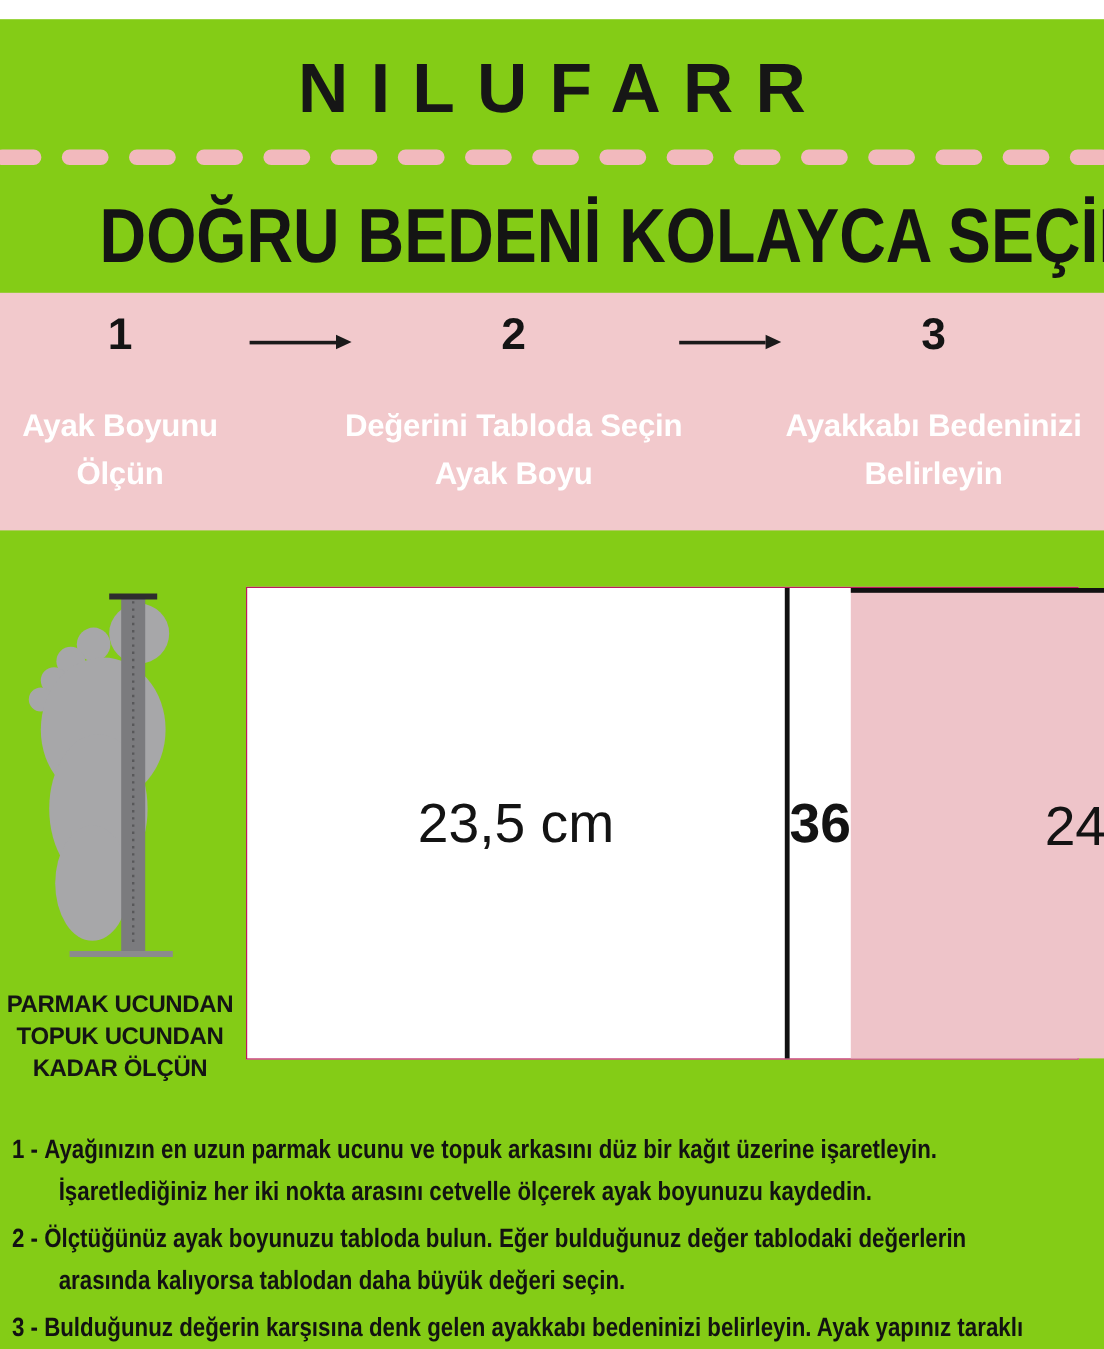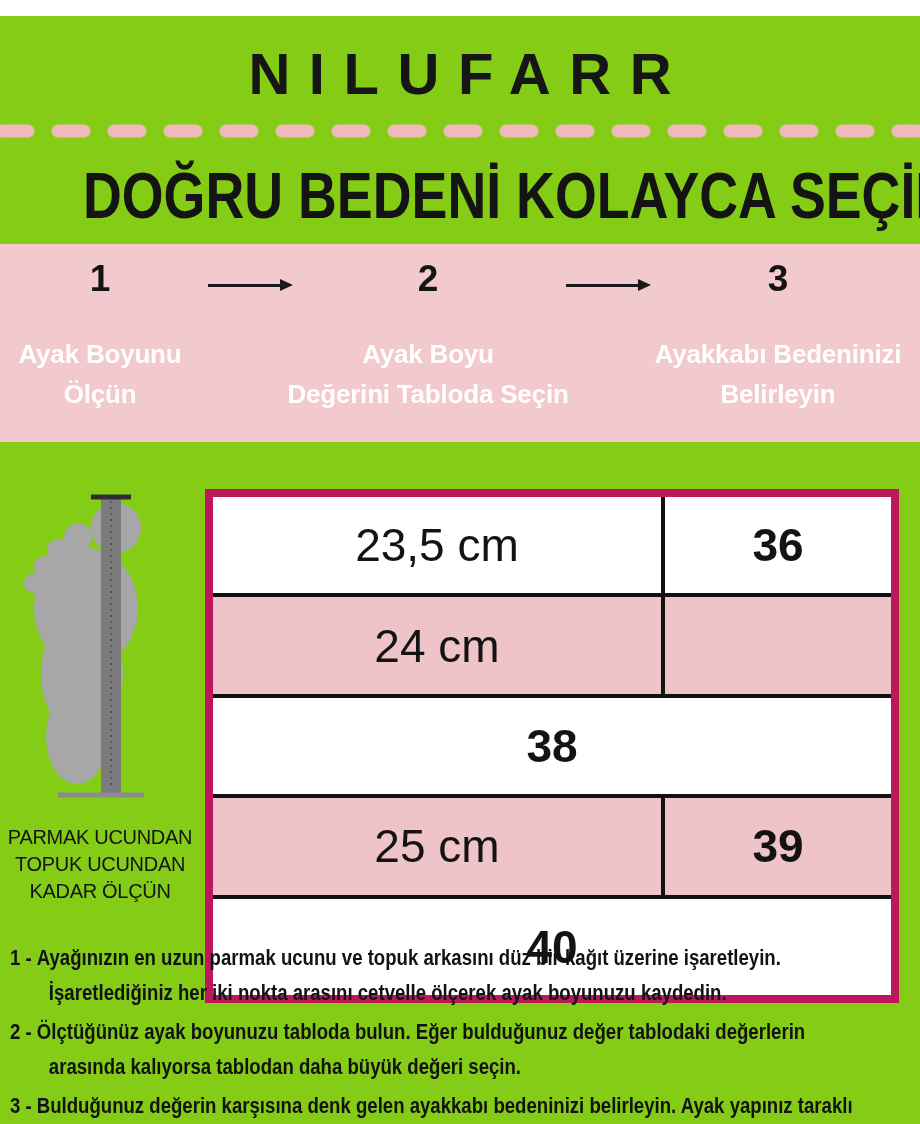--- a/index.html
+++ b/index.html
@@ -48,22 +48,22 @@
   .step-label {
     position:absolute; top:90px; text-align:center; color:#ffffff;
     font-size:26px; font-weight:700; line-height:40px; letter-spacing:-0.2px;
   }
   .step-label.c1 { left:-10px; width:220px; }
   .step-label.c2 { left:230px; width:396px; }
   .step-label.c3 { left:590px; width:376px; }
 
   
   .size-table {
-    position:absolute; left:205px; top:473px; width:694px; height:514px;
-    border:8px solid #be185d; box-sizing:border-box; display:flex; flex-direction:column;
+    position:absolute; left:205px; top:473px; width:694px; height:394px;
+    border:1px solid #be185d; box-sizing:border-box; display:flex; 
     background:#fff;
   }
   .t-row { flex:1; display:flex; border-top:4px solid #111; }
   .t-row:first-child { border-top:none; }
   .t-row.pink { background:var(--pink-row, #eec4c9); }
   .cell-cm {
     width:452px; border-right:4px solid #111; box-sizing:border-box;
     display:flex; align-items:center; justify-content:center;
     font-size:46px; color:#131313;
   }
@@ -73,21 +73,21 @@
   }
 
   
   .foot-art { position:absolute; left:2px; top:466px; width:200px; height:340px; }
   .foot-fill { fill:var(--foot-gray,#a7a7a9); }
   .ruler-fill { fill:var(--ruler-gray,#7b7b7e); }
 
   
   .foot-caption {
     position:absolute; left:0px; top:808px; width:200px; text-align:center;
-    font-size:20px; font-weight:400; line-height:27px; color:#141414; letter-spacing:-0.3px;
+    font-size:20px; font-weight:700; line-height:27px; color:#141414; letter-spacing:-0.3px;
   }
 
   
   .instructions {
     position:absolute; left:10px; top:924px; width:1010px;
     transform:scaleX(0.845); transform-origin:top left;
     font-size:22px; font-weight:700; line-height:35px; color:#121212;
   }
   .inst {
     margin:0 0 4px 0; padding-left:46px; text-indent:-46px;
@@ -116,22 +116,22 @@
     <div class="arrow a1"></div>
     <div class="step-num n2">2</div>
     <div class="arrow a2"></div>
     <div class="step-num n3">3</div>
 
     <div class="step-label c1">
       <div>Ayak Boyunu</div>
       <div>Ölçün</div>
     </div>
     <div class="step-label c2">
+      <div>Değerini Tabloda Seçin</div>
       <div>Ayak Boyu</div>
-      <div>Değerini Tabloda Seçin</div>
     </div>
     <div class="step-label c3">
       <div>Ayakkabı Bedeninizi</div>
       <div>Belirleyin</div>
     </div>
   </div>
 
   <svg class="foot-art" viewBox="0 0 200 340">
 
     <circle class="foot-fill" cx="114" cy="46" r="25"></circle>

